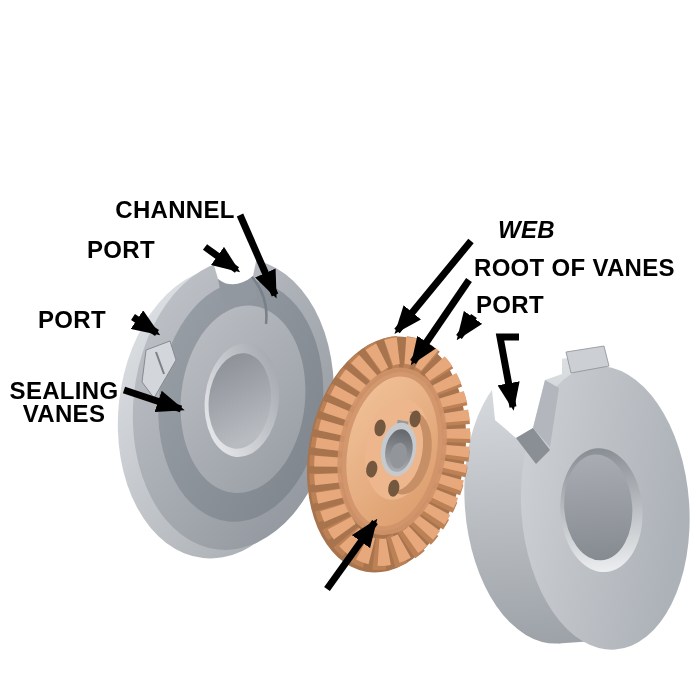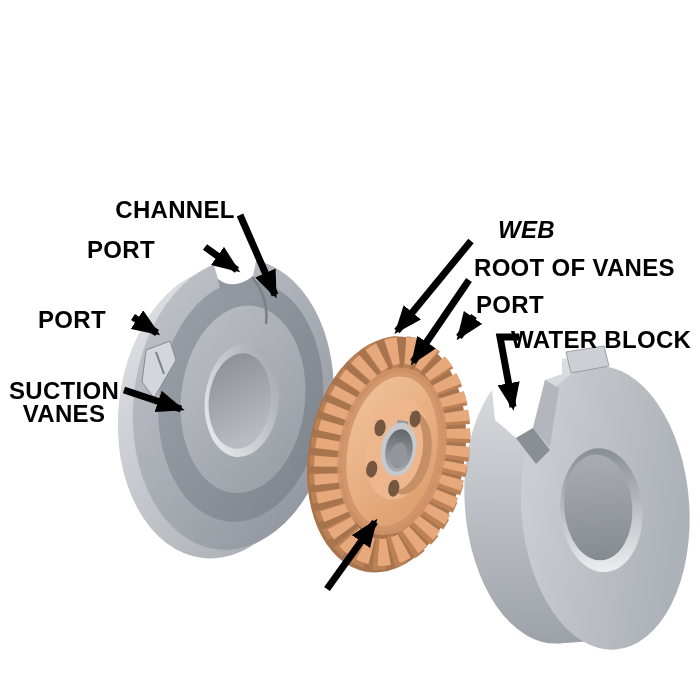--- a/index.html
+++ b/index.html
@@ -144,26 +144,25 @@
 
   <div class="label center" style="left:121px; top:238px;">
     <span>PORT</span>
   </div>
 
   <div class="label center" style="left:72px; top:308px;">
     <span>PORT</span>
   </div>
 
   <div class="label center" style="left:64px; top:379px;">
-    <span>SUCTION</span>
+    <span>SEALING</span>
     <span>VANES</span>
   </div>
 
   <div class="label" style="left:498px; top:218px;font-style:italic;">WEB</div>
 
   <div class="label" style="left:474px; top:256px;">ROOT OF VANES</div>
 
   <div class="label" style="left:476px; top:293px;">PORT</div>
 
-  <div class="label" style="left:511px; top:328px;">WATER BLOCK</div>
 
 
 </div>
 
 </body></html>

